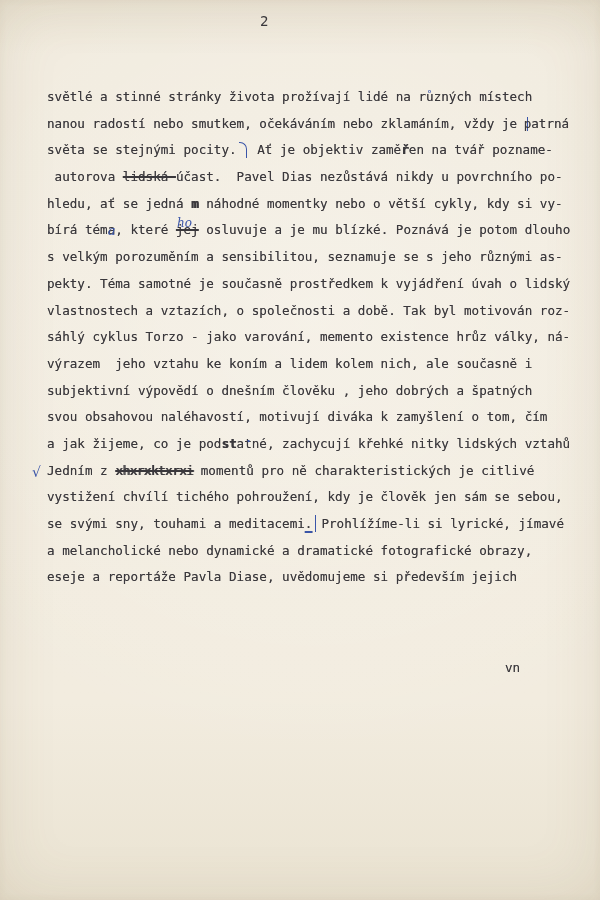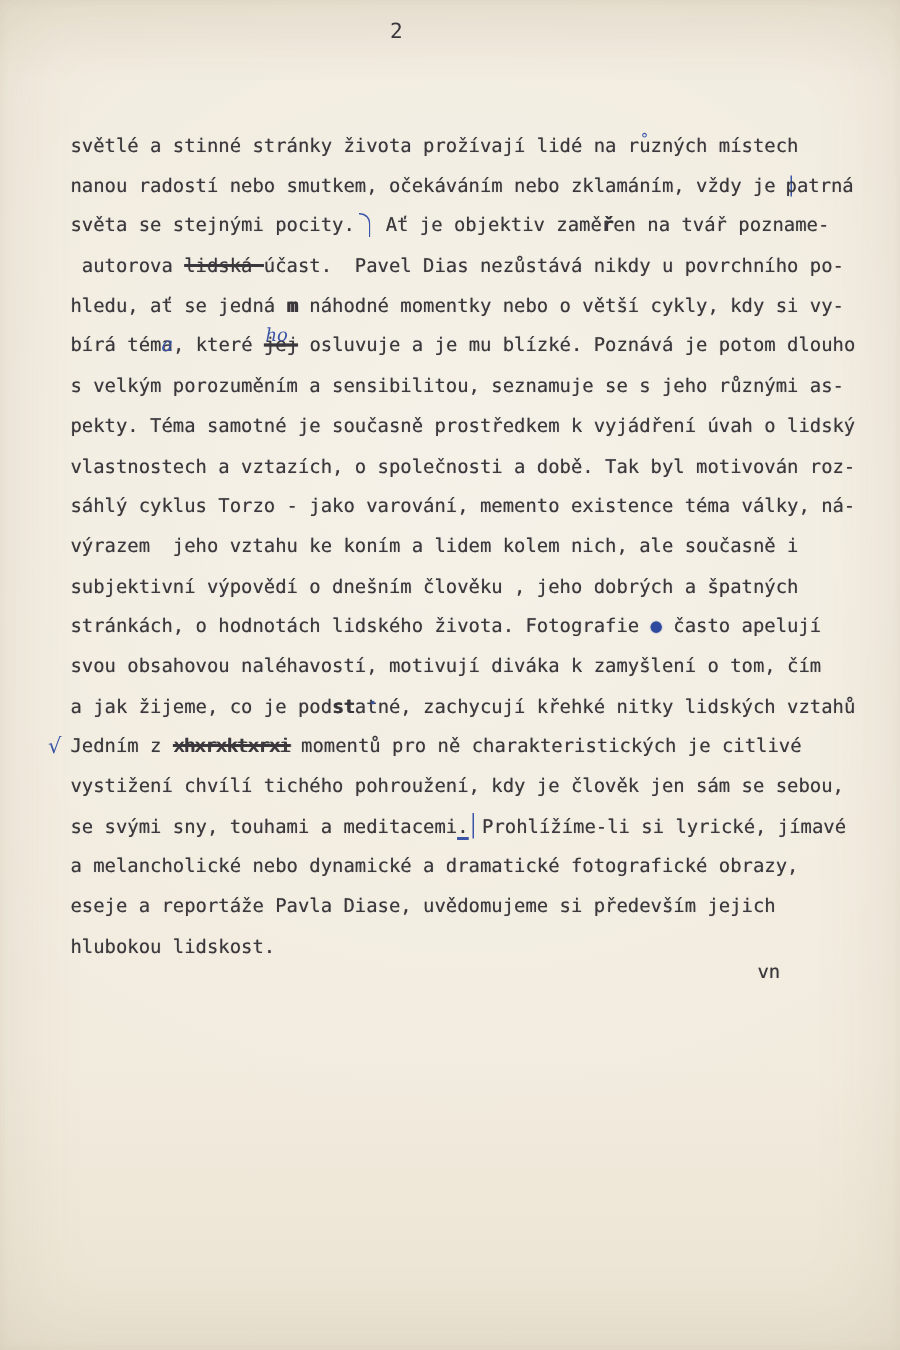--- a/index.html
+++ b/index.html
@@ -62,48 +62,46 @@
     border-right:1.8px solid #3a55a8;border-top:1.8px solid #3a55a8;
     border-radius:0 7px 0 0;
     margin:0 3px 0 2px;vertical-align:-4px;
   }
   .margin-mark{
     position:absolute;left:-15px;top:1px;
     color:#3a55a8;font-style:italic;font-size:14px;
     font-family:"DejaVu Serif",serif;text-shadow:none;
   }
   .signature{
-    position:absolute;left:505px;top:640px;
+    position:absolute;left:505px;top:660px;
     font-size:12.6px;color:#3a383c;text-shadow:0 0 0.5px rgba(45,42,48,0.55);
   }
 </style>
 </head>
 <body>
 
 <div class="paper-vignette"></div>
 
 <div class="page-number">2</div>
 
 <div class="textblock" id="textblock">
     <div class="line"><span class="seg ">světlé a stinné stránky života prožívají lidé na r</span><span class="seg rel">u<span class="sup ring">°</span></span><span class="seg ">zných místech</span></div>
     <div class="line"><span class="seg ">nanou radostí nebo smutkem, očekáváním nebo zklamáním, vždy je </span><span class="mark vbar"></span><span class="seg ">patrná</span></div>
     <div class="line"><span class="seg ">světa se stejnými pocity.</span><span class="mark bracket"></span><span class="seg "> Ať je objektiv zamě</span><span class="seg overtype">ř</span><span class="seg ">en na tvář pozname-</span></div>
     <div class="line"><span class="seg "> autorova </span><span class="seg strike">lidská </span><span class="seg ">účast.  Pavel Dias nezůstává nikdy u povrchního po-</span></div>
     <div class="line"><span class="seg ">hledu, ať se jedná </span><span class="seg overtype">m</span><span class="seg "> náhodné momentky nebo o větší cykly, kdy si vy-</span></div>
     <div class="line"><span class="seg ">bírá tém</span><span class="seg rel">a<span class="sup over">a</span></span><span class="seg ">, které </span><span class="seg strike rel">jej<span class="sup ">ho</span></span><span class="seg "> osluvuje a je mu blízké. Poznává je potom dlouho</span></div>
     <div class="line"><span class="seg ">s velkým porozuměním a sensibilitou, seznamuje se s jeho různými as-</span></div>
     <div class="line"><span class="seg ">pekty. Téma samotné je současně prostředkem k vyjádření úvah o lidský</span></div>
     <div class="line"><span class="seg ">vlastnostech a vztazích, o společnosti a době. Tak byl motivován roz-</span></div>
-    <div class="line"><span class="seg ">sáhlý cyklus Torzo - jako varování, memento existence téma války, ná-</span></div>
+    <div class="line"><span class="seg ">sáhlý cyklus Torzo - jako varování, memento existence hrůz války, ná-</span></div>
     <div class="line"><span class="seg ">výrazem  jeho vztahu ke koním a lidem kolem nich, ale současně i</span></div>
     <div class="line"><span class="seg ">subjektivní výpovědí o dnešním člověku , jeho dobrých a špatných</span></div>
-    <div class="line"><span class="seg ">stránkách, o hodnotách lidského života. Fotografie </span><span class="seg blueblob">●</span><span class="seg "> často apelují</span></div>
     <div class="line"><span class="seg ">svou obsahovou naléhavostí, motivují diváka k zamyšlení o tom, čím</span></div>
     <div class="line"><span class="seg ">a jak žijeme, co je pod</span><span class="seg overtype">st</span><span class="seg ">a</span><span class="seg rel">t<span class="sup dot">•</span></span><span class="seg ">né, zachycují křehké nitky lidských vztahů</span></div>
     <div class="line"><span class="margin-mark">√</span><span class="seg ">Jedním z </span><span class="seg xstrike">xhxrxktxrxi</span><span class="seg "> momentů pro ně charakteristických je citlivé</span></div>
     <div class="line"><span class="seg ">vystižení chvílí tichého pohroužení, kdy je člověk jen sám se sebou,</span></div>
     <div class="line"><span class="seg ">se svými sny, touhami a meditacemi</span><span class="seg blue-ul">.</span><span class="mark vbar-tall"></span><span class="seg ">Prohlížíme-li si lyrické, jímavé</span></div>
     <div class="line"><span class="seg ">a melancholické nebo dynamické a dramatické fotografické obrazy,</span></div>
     <div class="line"><span class="seg ">eseje a reportáže Pavla Diase, uvědomujeme si především jejich</span></div>
-    <div class="line"><span class="seg ">hlubokou lidskost.</span></div>
   </div>
 
 <div class="signature">vn</div>
 
 </body></html>

